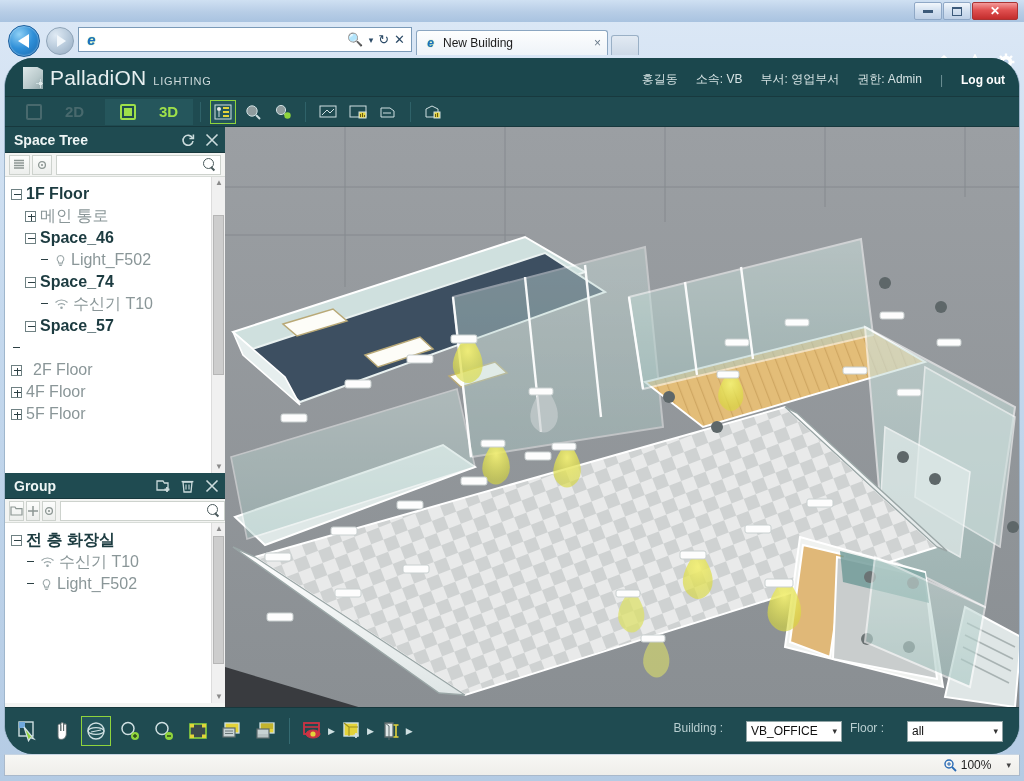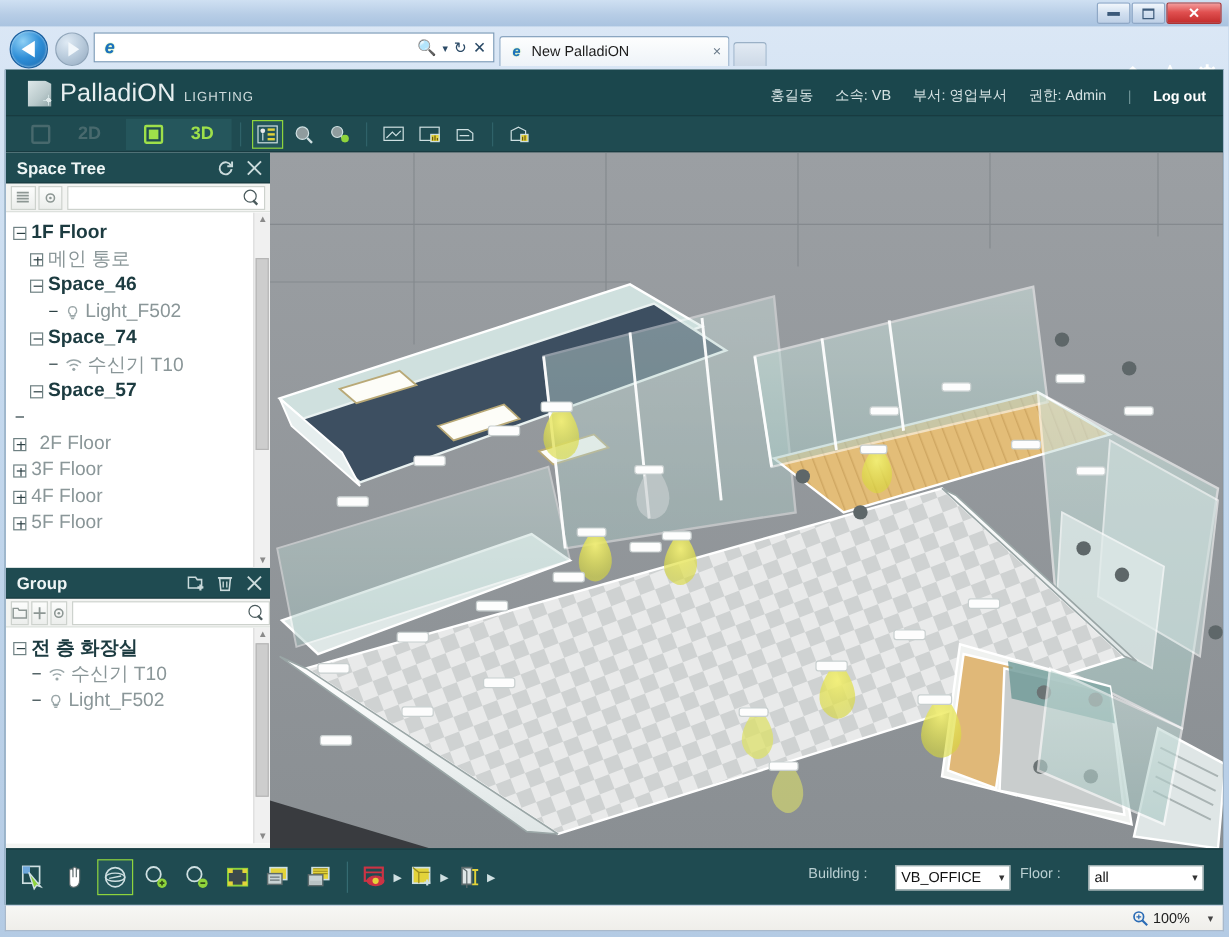--- a/index.html
+++ b/index.html
@@ -84,20 +84,21 @@
   }
   .browser-tools { position: absolute; right: 8px; top: 30px; display: flex; gap: 11px; align-items: center; }
   .btool { width: 20px; height: 20px; display: flex; align-items: center; justify-content: center; color: #fff; }
   .btool svg { display:block; }
 
   
   .content {
     position: absolute; left: 4px; top: 58px; width: 1016px; height: 696px;
     background: #1f4b51; border-left: 1px solid #9fb6cc; border-right: 1px solid #9fb6cc;
     overflow: hidden;
+    border-radius: 29px;
   }
   .app-header {
     position: absolute; left: 0; top: 0; width: 1016px; height: 39px;
     background: #1b474d;
     border-bottom: 1px solid #18393e;
   }
   .logo { position: absolute; left: 18px; top: 8px; display: flex; align-items: baseline; gap: 7px; }
   .logo-mark {
     width: 20px; height: 22px; position: relative; align-self: center;
     background: linear-gradient(135deg,#dfe9ea 0%, #b9c9cb 60%, #8fa4a7 100%);
@@ -265,21 +266,21 @@
           <span>🔍</span>
           <span style="font-size:9px;">▾</span>
           <span>↻</span>
           <span>✕</span>
         </span>
       </div>
 
       <div class="tabstrip">
         <div class="tab">
           <span class="ie-favicon" style="width:15px;height:15px;font-size:12px;margin:0;">e</span>
-          <span class="label">New PalladiON</span>
+          <span class="label">New Building</span>
           <span class="x">×</span>
         </div>
         <div class="tab-new"></div>
       </div>
 
       <div class="browser-tools">
         <span class="btool">
           <svg width="18" height="16" viewBox="0 0 18 16">
               <path d="M9 1 1 8h2.2v7h4V10h3.6v5h4V8H17z" fill="#fff"></path>
             </svg>
@@ -462,24 +463,20 @@
                   <span class="texp"></span>
                   <span class="tlabel bold">Space_57</span>
                 </div>
                 <div class="tnode" style="padding-left: 0px;">
                   <span class="texp none"></span>
                   <span class="tlabel dim"></span>
                 </div>
                 <div class="tnode" style="padding-left: 0px; gap: 11px;">
                   <span class="texp plus"></span>
                   <span class="tlabel dim">2F Floor</span>
-                </div>
-                <div class="tnode" style="padding-left: 0px;">
-                  <span class="texp plus"></span>
-                  <span class="tlabel dim">3F Floor</span>
                 </div>
                 <div class="tnode" style="padding-left: 0px;">
                   <span class="texp plus"></span>
                   <span class="tlabel dim">4F Floor</span>
                 </div>
                 <div class="tnode" style="padding-left: 0px;">
                   <span class="texp plus"></span>
                   <span class="tlabel dim">5F Floor</span>
                 </div>
               </div>

